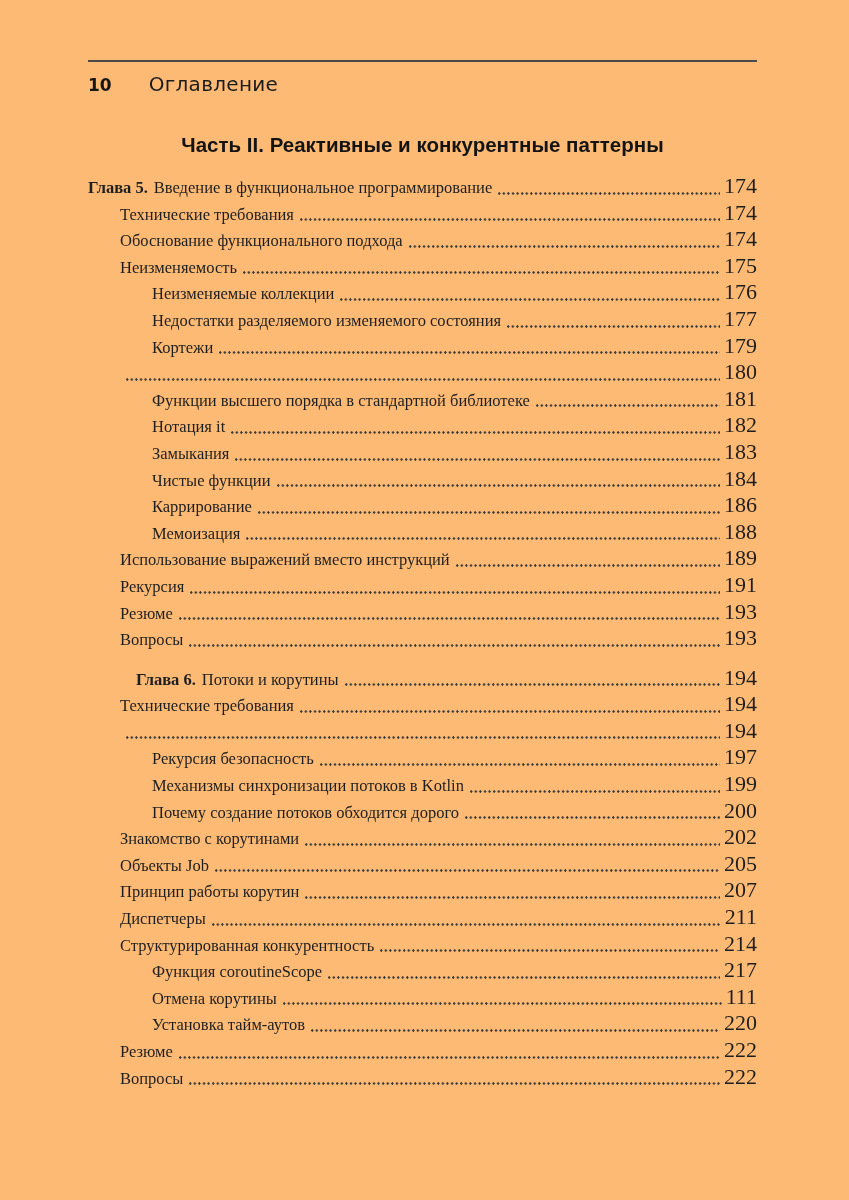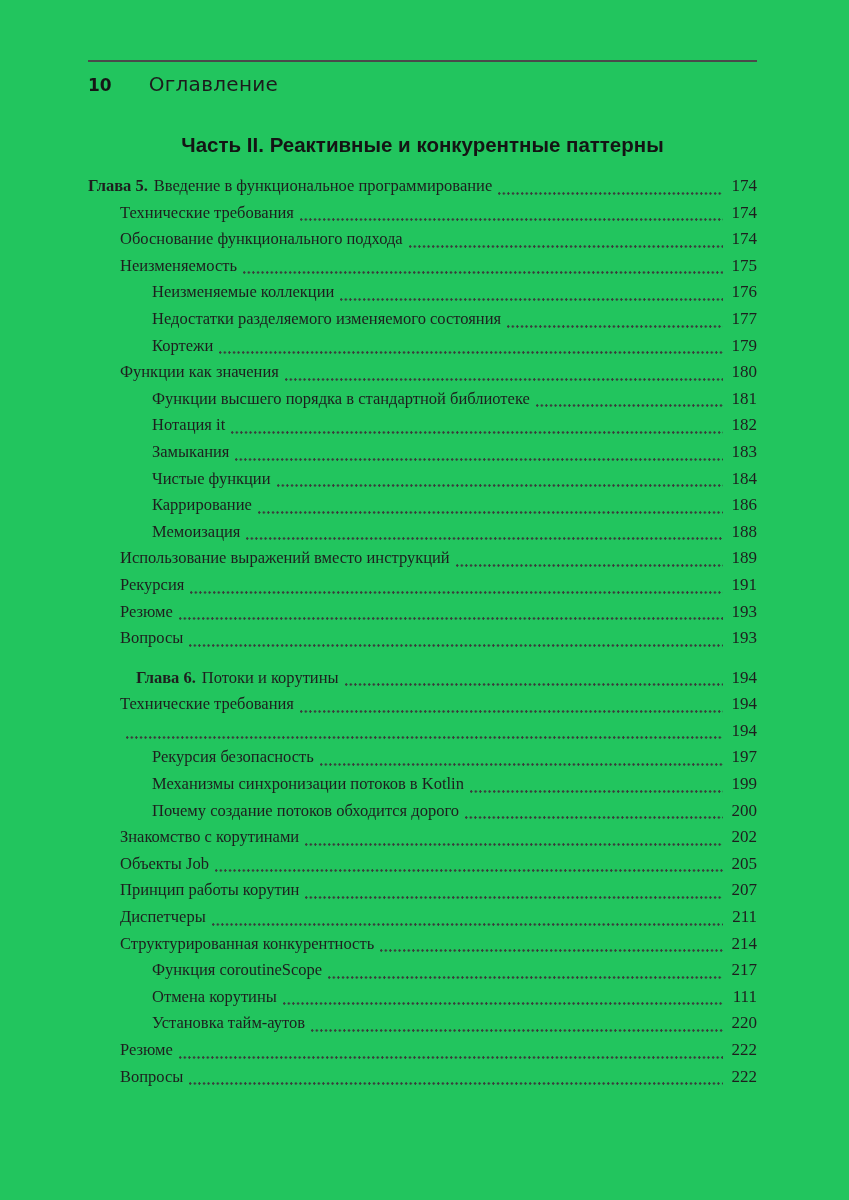--- a/index.html
+++ b/index.html
@@ -4,21 +4,21 @@
 <style>
   html, body {
     margin: 0;
     padding: 0;
     background: #ffffff;
   }
   .page {
     position: relative;
     width: 849px;
     height: 1200px;
-    background: #22c55e;
+    background: #fdba74;
     color: #1e1e1e;
     overflow: hidden;
   }
   .content {
     margin-left: 88px;
     width: 669px;
   }
   
   .page-header {
     border-top: 2px solid #4a4a4a;
@@ -74,22 +74,22 @@
     flex: 1 1 auto;
     align-self: flex-end;
     height: 3px;
     margin: 0 4px 5px 6px;
     background-image: radial-gradient(circle at 1.2px 1.5px, #3a3a3a 1px, rgba(0,0,0,0) 1.35px);
     background-size: 4.6px 3px;
     background-repeat: repeat-x;
   }
   .pagenum {
     min-width: 30px;
-    text-align: right;
-    font-size: 17px;
+    text-align: left;
+    font-size: 22px;
   }
 </style>
 </head>
 <body>
 
 <div class="page">
   <div class="content">
 
     <div class="page-header">
       <span class="page-num-hdr">10</span>
@@ -136,21 +136,20 @@
     <span class="pagenum">177</span>
   </div>
         <div class="row lvl2">
 
     <span class="entry-text">Кортежи</span>
     <span class="leader"></span>
     <span class="pagenum">179</span>
   </div>
         <div class="row lvl1">
 
-    <span class="entry-text">Функции как значения</span>
     <span class="leader"></span>
     <span class="pagenum">180</span>
   </div>
         <div class="row lvl2">
 
     <span class="entry-text">Функции высшего порядка в стандартной библиотеке</span>
     <span class="leader"></span>
     <span class="pagenum">181</span>
   </div>
         <div class="row lvl2">

